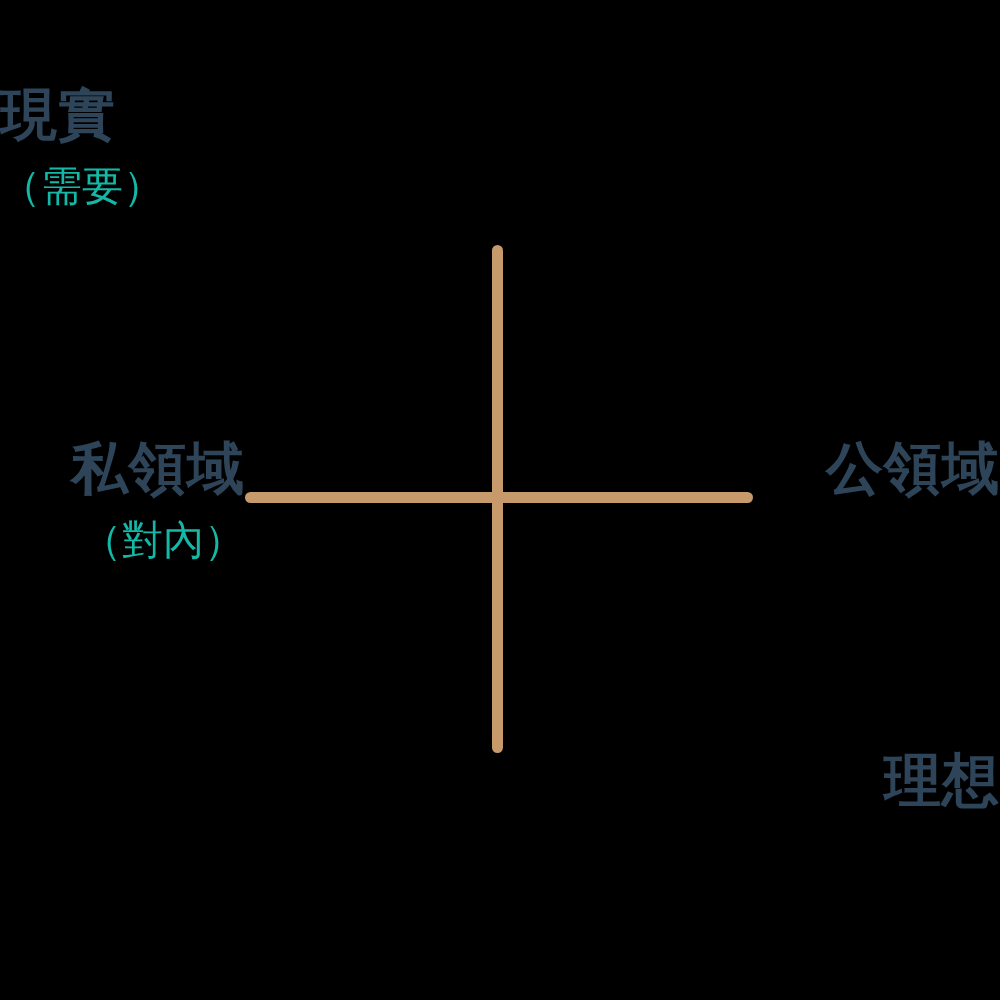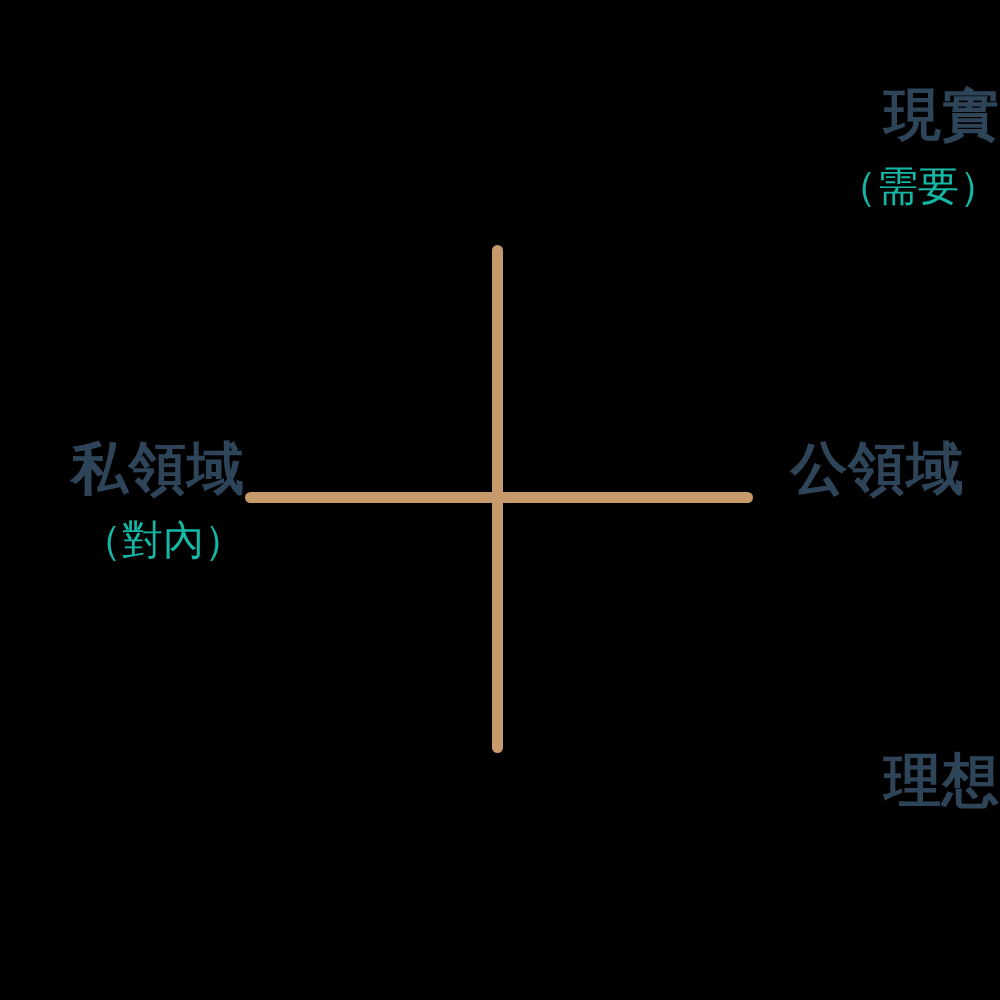--- a/index.html
+++ b/index.html
@@ -63,22 +63,21 @@
     letter-spacing: 0px;
     line-height: 1.1;
     margin-top: 18px;
   }
 
   
   .label-top {
     left: 0;
     right: 0;
     top: 84px;
-    align-items: flex-end;
-    padding-left: 31px;
+    align-items: flex-start;
   }
 
   
   .label-bottom {
     left: 0;
     right: 0;
     top: 750px;
     align-items: flex-end;
   }
 
@@ -88,21 +87,21 @@
     top: 438px;
     width: 245px;
     align-items: flex-end;
   }
 
   
   .label-right {
     left: 755px;
     top: 438px;
     width: 245px;
-    align-items: center;
+    align-items: flex-end;
   }
 </style>
 </head>
 <body>
 
 <div id="canvas">
 
   <div class="axis axis-horizontal"></div>
   <div class="axis axis-vertical"></div>
 

